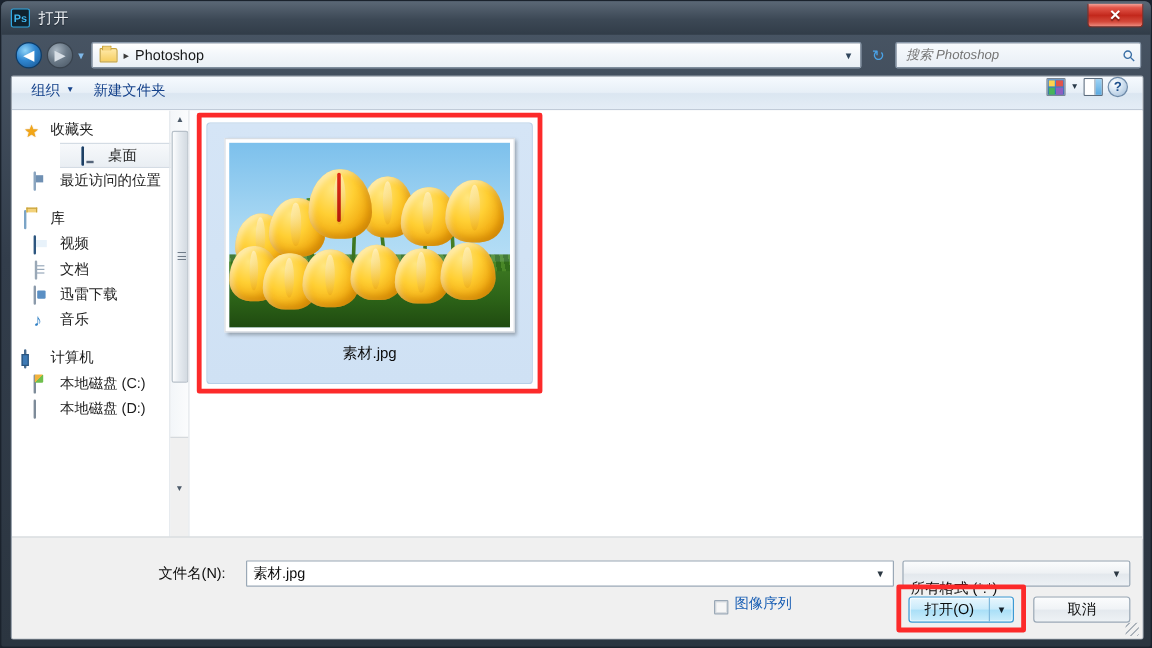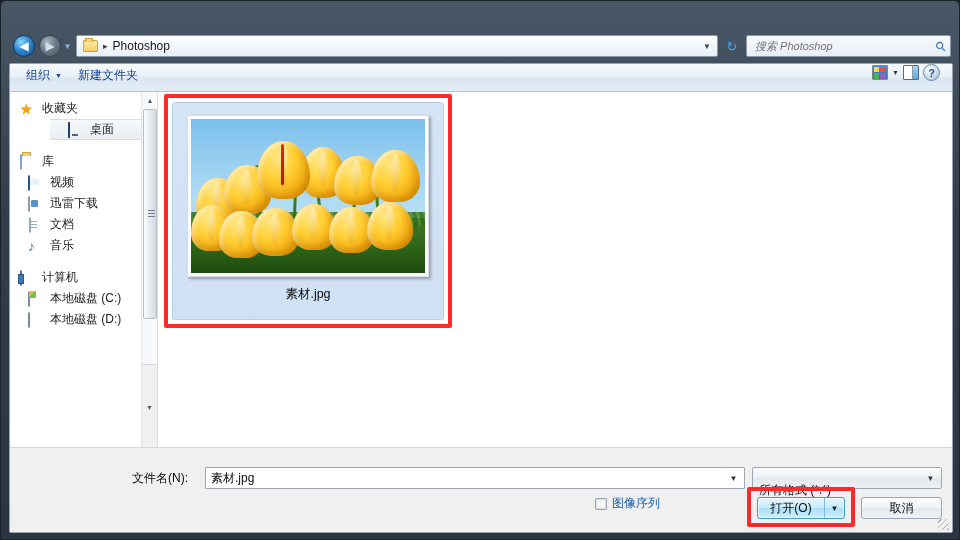--- a/index.html
+++ b/index.html
@@ -359,21 +359,21 @@
     display:flex; align-items:center; padding:0 2px 0 6px;
     cursor:pointer;
   }
   .type-text { flex:1; font-size:12px; color:#0b0b0b;margin-top:24px; }
 
   .row2 {
     position:absolute; left:0; top:42px; width:100%; height:34px;
   }
   .seqcheck {
     position:absolute; left:585px; top:5px;
-    display:flex; align-items:center; gap:5px; cursor:pointer;
+    display:flex; align-items:flex-end; gap:5px; cursor:pointer;
   }
   .cb {
     width:12px; height:12px; background:#f6f6f6;
     border:1px solid #9aa8b6; border-radius:1px;
     box-shadow: inset 0 0 0 1px #d9dde1;
   }
   .seq-label { font-size:12px; color:#1a5fb4; }
 
   .open-redbox {
     position:absolute; left:737px; top:-3px; width:108px; height:40px;
@@ -403,20 +403,25 @@
     background:
       repeating-linear-gradient(135deg, transparent 0 2px, #9aa3ad 2px 3px, transparent 3px 4px);
     opacity:.8;
   }
 </style>
 </head>
 <body>
 
 <div class="window">
 
+  <div class="titlebar">
+    <div class="ps-icon">Ps</div>
+    <div class="title-text">打开</div>
+    <div class="close-btn">✕</div>
+  </div>
 
   <div class="navbar">
     <div class="navbtn back">◀</div>
     <div class="navbtn fwd">▶</div>
     <div class="nav-hist">▼</div>
 
     <div class="addressbar">
       <div class="folder-ico"></div>
       <span class="crumb-sep">▸</span>
       <span class="crumb">Photoshop</span>
@@ -463,38 +468,42 @@
       <div class="navpane">
 
         <div class="nav-row head">
           <span class="nav-ico g-star">★</span>
           <span>收藏夹</span>
         </div>
         <div class="nav-row sel">
           <span class="nav-ico"><span class="g-desk"></span></span>
           <span>桌面</span>
         </div>
+        <div class="nav-row">
+          <span class="nav-ico"><span class="g-recent"></span></span>
+          <span>最近访问的位置</span>
+        </div>
 
         <div class="nav-gap"></div>
 
         <div class="nav-row head">
           <span class="nav-ico"><span class="g-lib"></span></span>
           <span>库</span>
         </div>
         <div class="nav-row">
           <span class="nav-ico"><span class="g-video"></span></span>
           <span>视频</span>
         </div>
         <div class="nav-row">
+          <span class="nav-ico"><span class="g-doc"></span></span>
+          <span>文档</span>
+        </div>
+        <div class="nav-row">
           <span class="nav-ico"><span class="g-xl"></span></span>
           <span>迅雷下载</span>
-        </div>
-        <div class="nav-row">
-          <span class="nav-ico"><span class="g-doc"></span></span>
-          <span>文档</span>
         </div>
         <div class="nav-row">
           <span class="nav-ico g-music">♪</span>
           <span>音乐</span>
         </div>
 
         <div class="nav-gap"></div>
 
         <div class="nav-row head">
           <span class="nav-ico"><span class="g-pc"></span></span>

